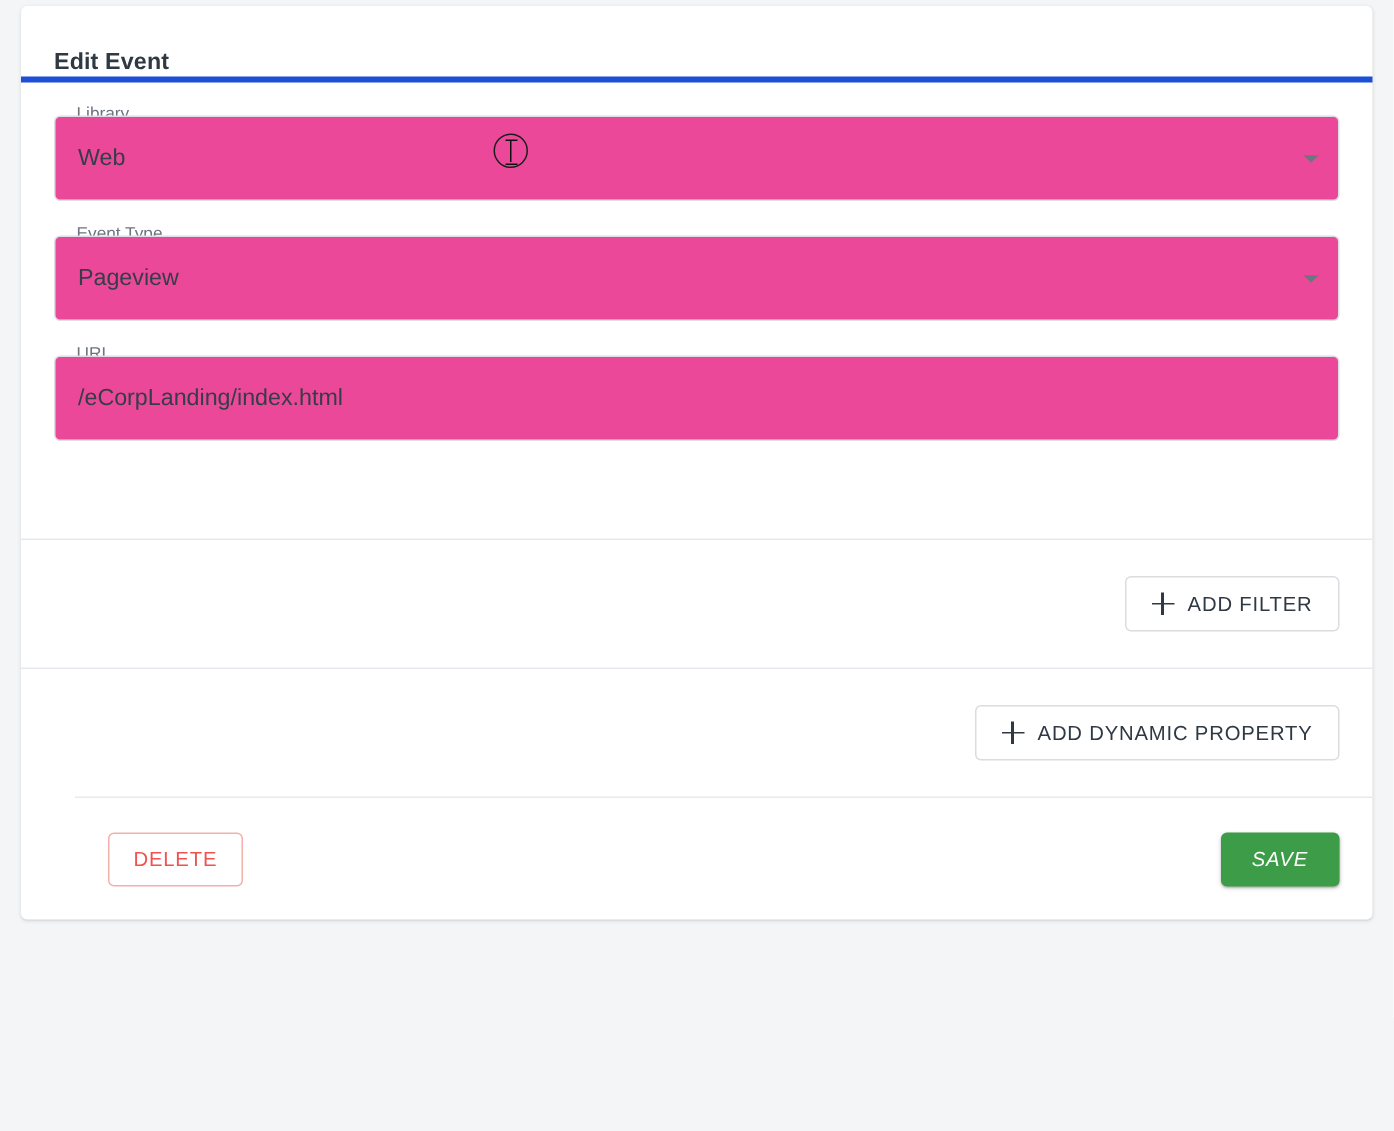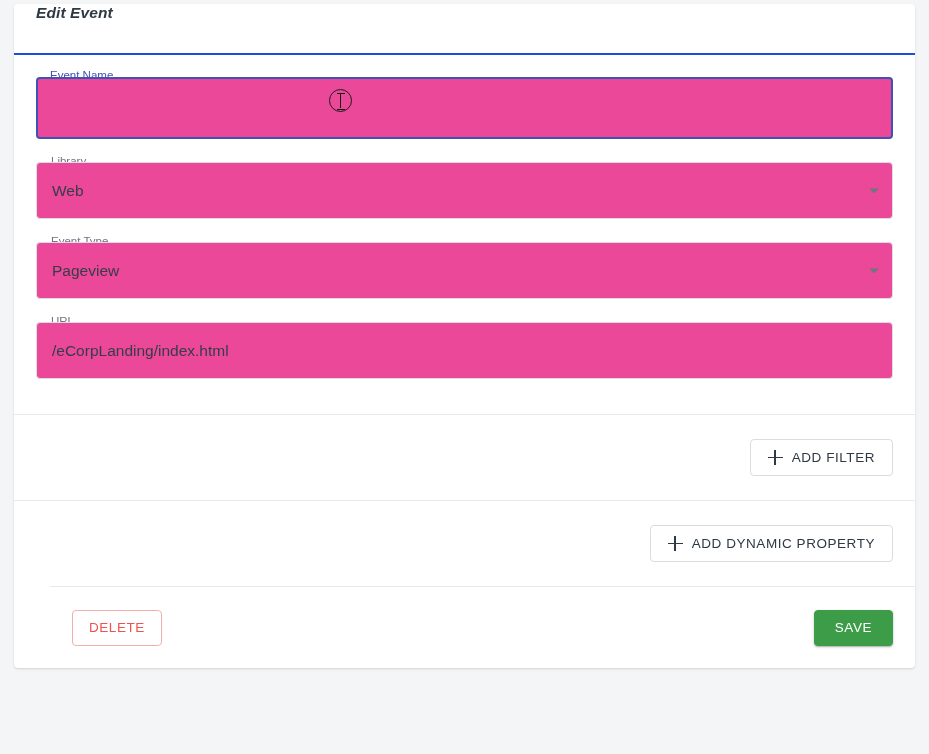--- a/index.html
+++ b/index.html
@@ -31,24 +31,23 @@
     box-shadow: 0 1px 3px rgba(0,0,0,0.10), 0 1px 1px rgba(0,0,0,0.05);
     width: 901px;
     position: relative;
   }
   .card-edit-event { margin-top: 4px; }
   .card-destinations { margin-top: 20px; }
 
   .card-header {
     height: 51px;
     display: flex;
-    align-items: flex-start;
+    align-items: flex-end;
     padding: 0 22px;
-    border-bottom: 2px solid #1d4ed8;
-    font-style: italic;
+    border-bottom: 4px solid #1d4ed8;
   }
   .card-title {
     font-size: 15.5px;
     font-weight: bold;
     color: #2f3943;
     letter-spacing: .1px;
   }
 
   .card-body {
     padding: 22px 22px 24px 22px;
@@ -153,21 +152,21 @@
   
   .row-divider {
     border-top: 1px solid #e8e9ee;
   }
   .action-row {
     display: flex;
     align-items: center;
     padding: 0 22px;
     height: 86px;
   }
-  .action-row.filter-row { justify-content: flex-end; }
+  .action-row.filter-row { justify-content: flex-end; margin-top: 30px; }
   .action-row.dynprop-row { justify-content: flex-end; }
   .action-row.footer-row { justify-content: space-between; height: 82px; margin-left: 36px; }
 
   
   .btn {
     font-family: "Liberation Sans", sans-serif;
     border-radius: 4px;
     cursor: pointer;
     background: #fff;
     display: inline-flex;
@@ -214,41 +213,36 @@
     padding: 0 16px;
   }
   .btn-save {
     background: #3d9c48;
     border: 1px solid #3d9c48;
     color: #ffffff;
     font-size: 13.5px;
     height: 36px;
     padding: 0 20px;
     box-shadow: 0 1px 3px rgba(0,0,0,0.22), 0 1px 1px rgba(0,0,0,0.14);
+    font-style: italic;
   }
 </style>
 </head>
 <body>
 
 <div class="page">
 
   <div class="card card-edit-event">
 
     <div class="card-header">
       <span class="card-title">Edit Event</span>
     </div>
 
     <div class="card-body">
 
-      <div class="field focused">
-        <span class="field-label">Event Name</span>
-        <div class="field-box tall">
-          <span class="field-value"></span>
-        </div>
-      </div>
 
       <div class="field">
         <span class="field-label">Library</span>
         <div class="field-box">
           <span class="field-value">Web</span>
           <span class="caret"></span>
         </div>
       </div>
 
       <div class="field">

